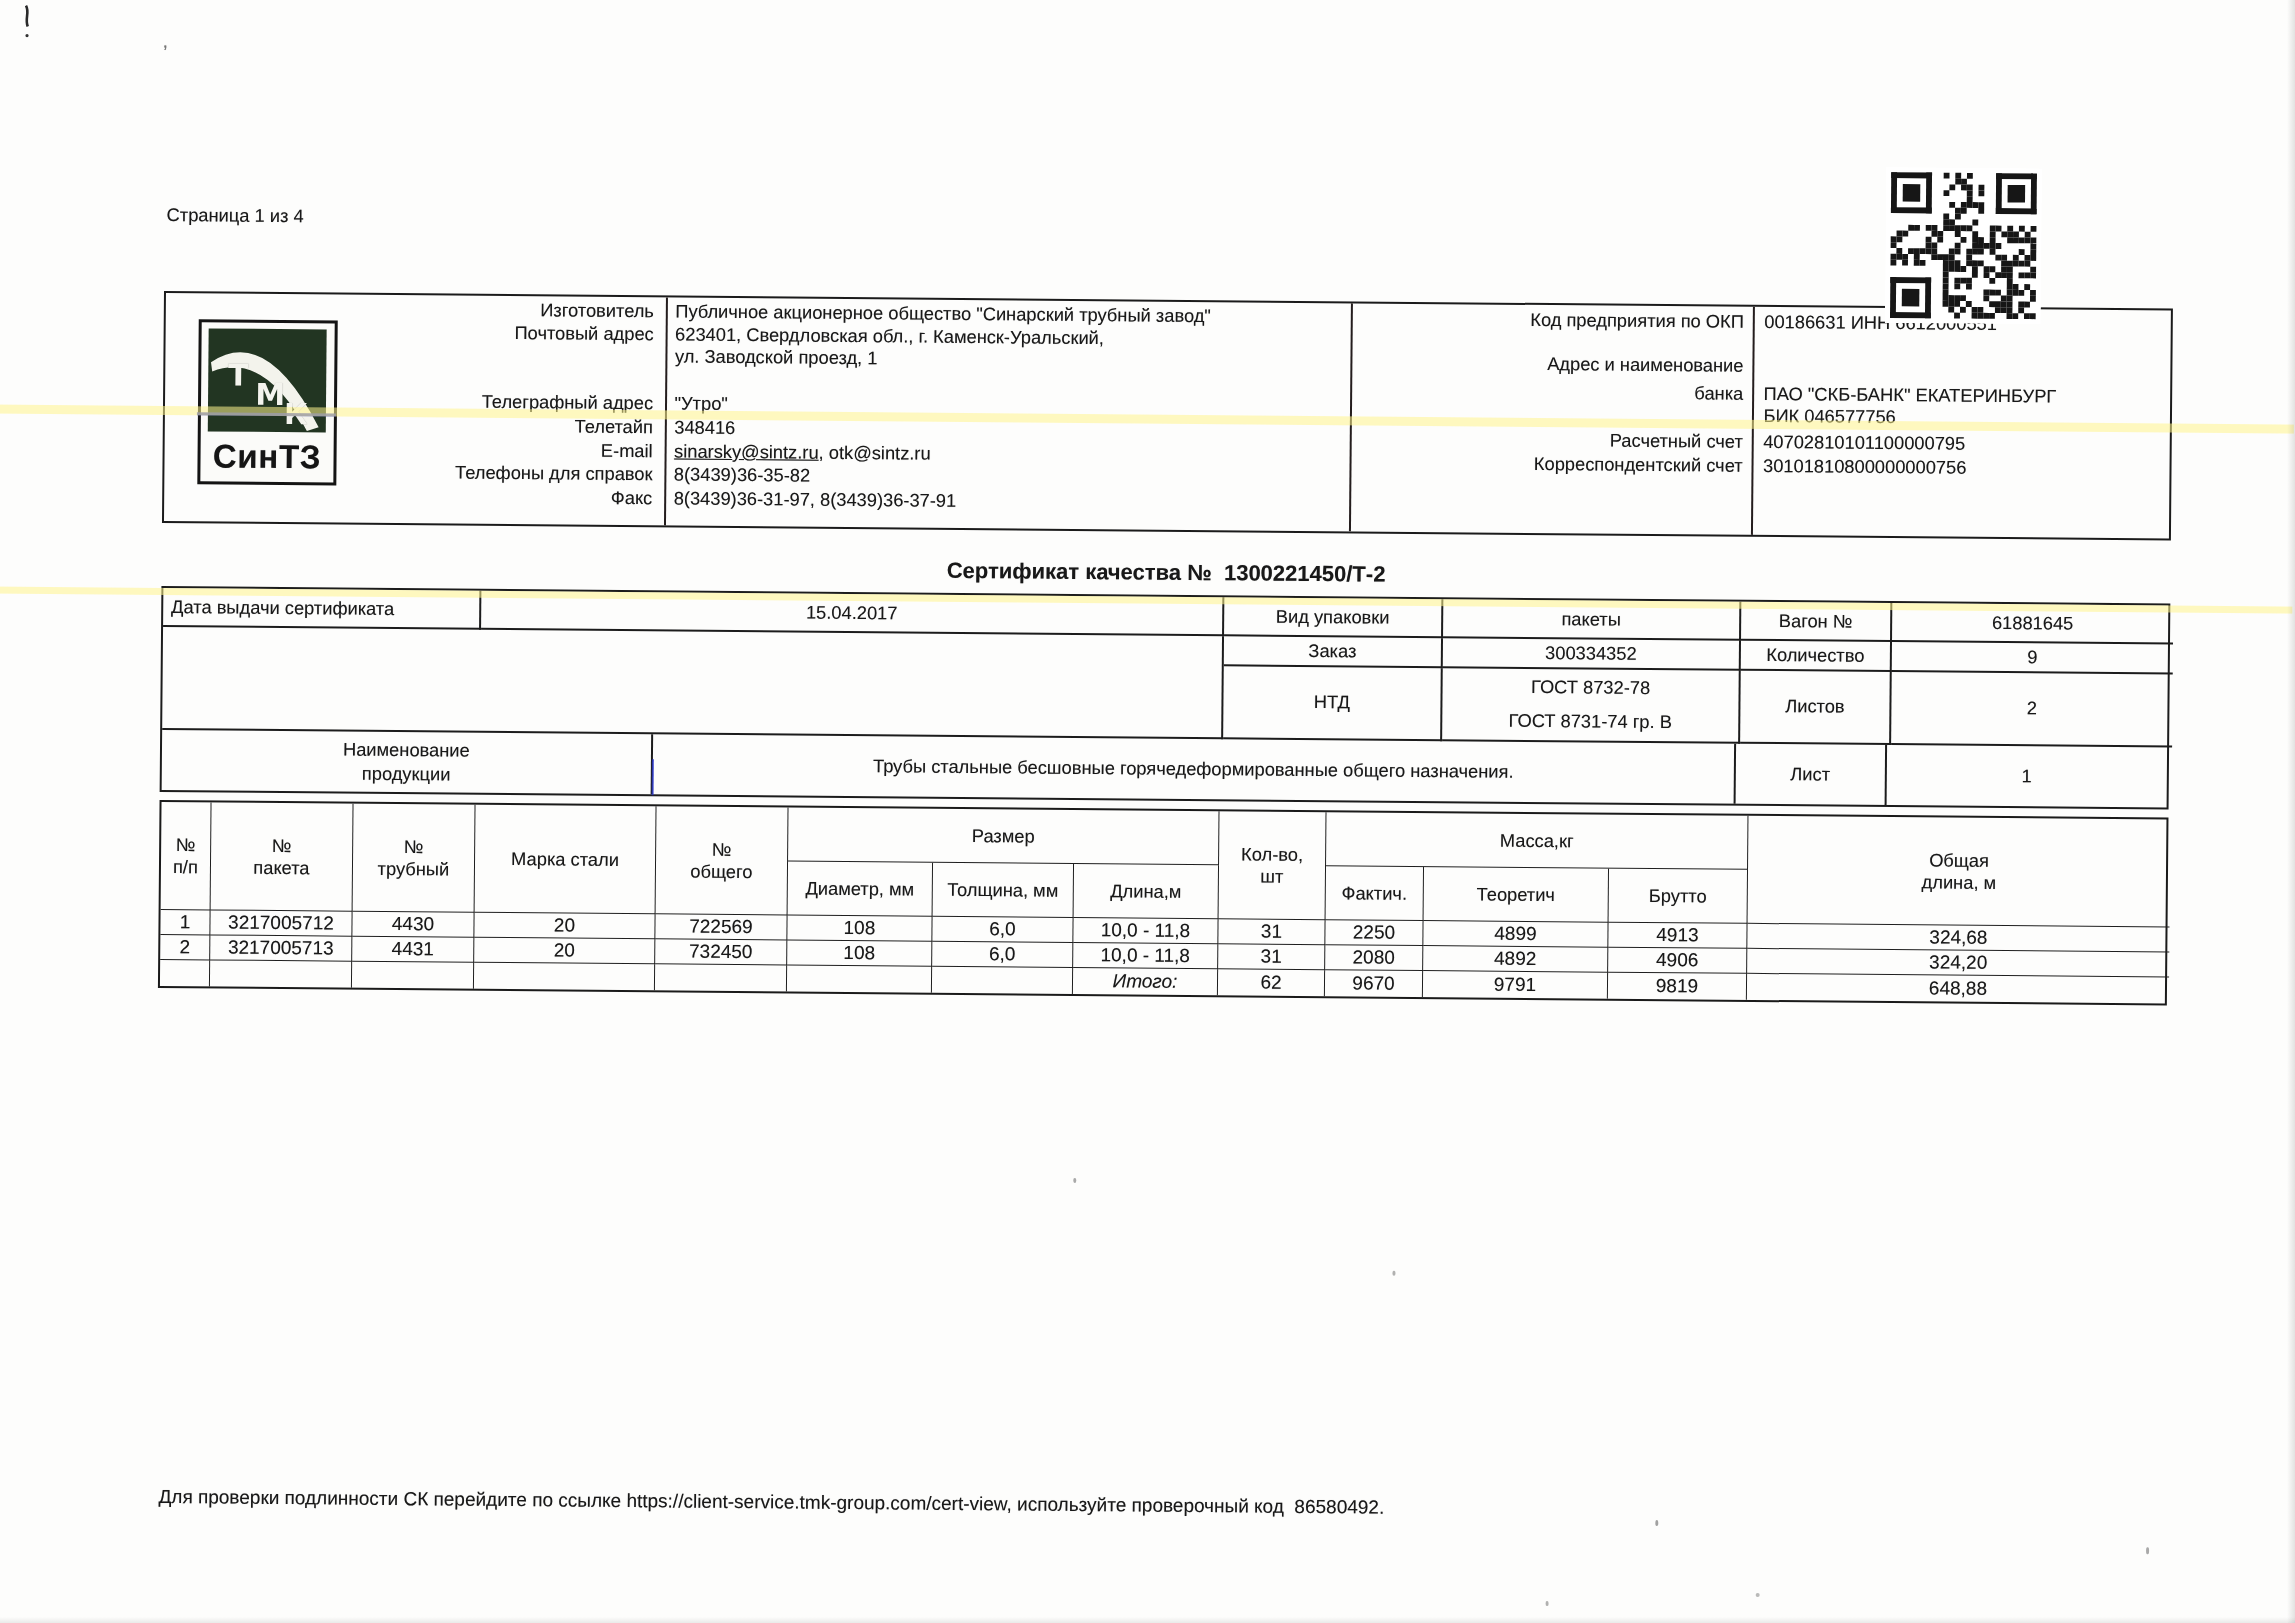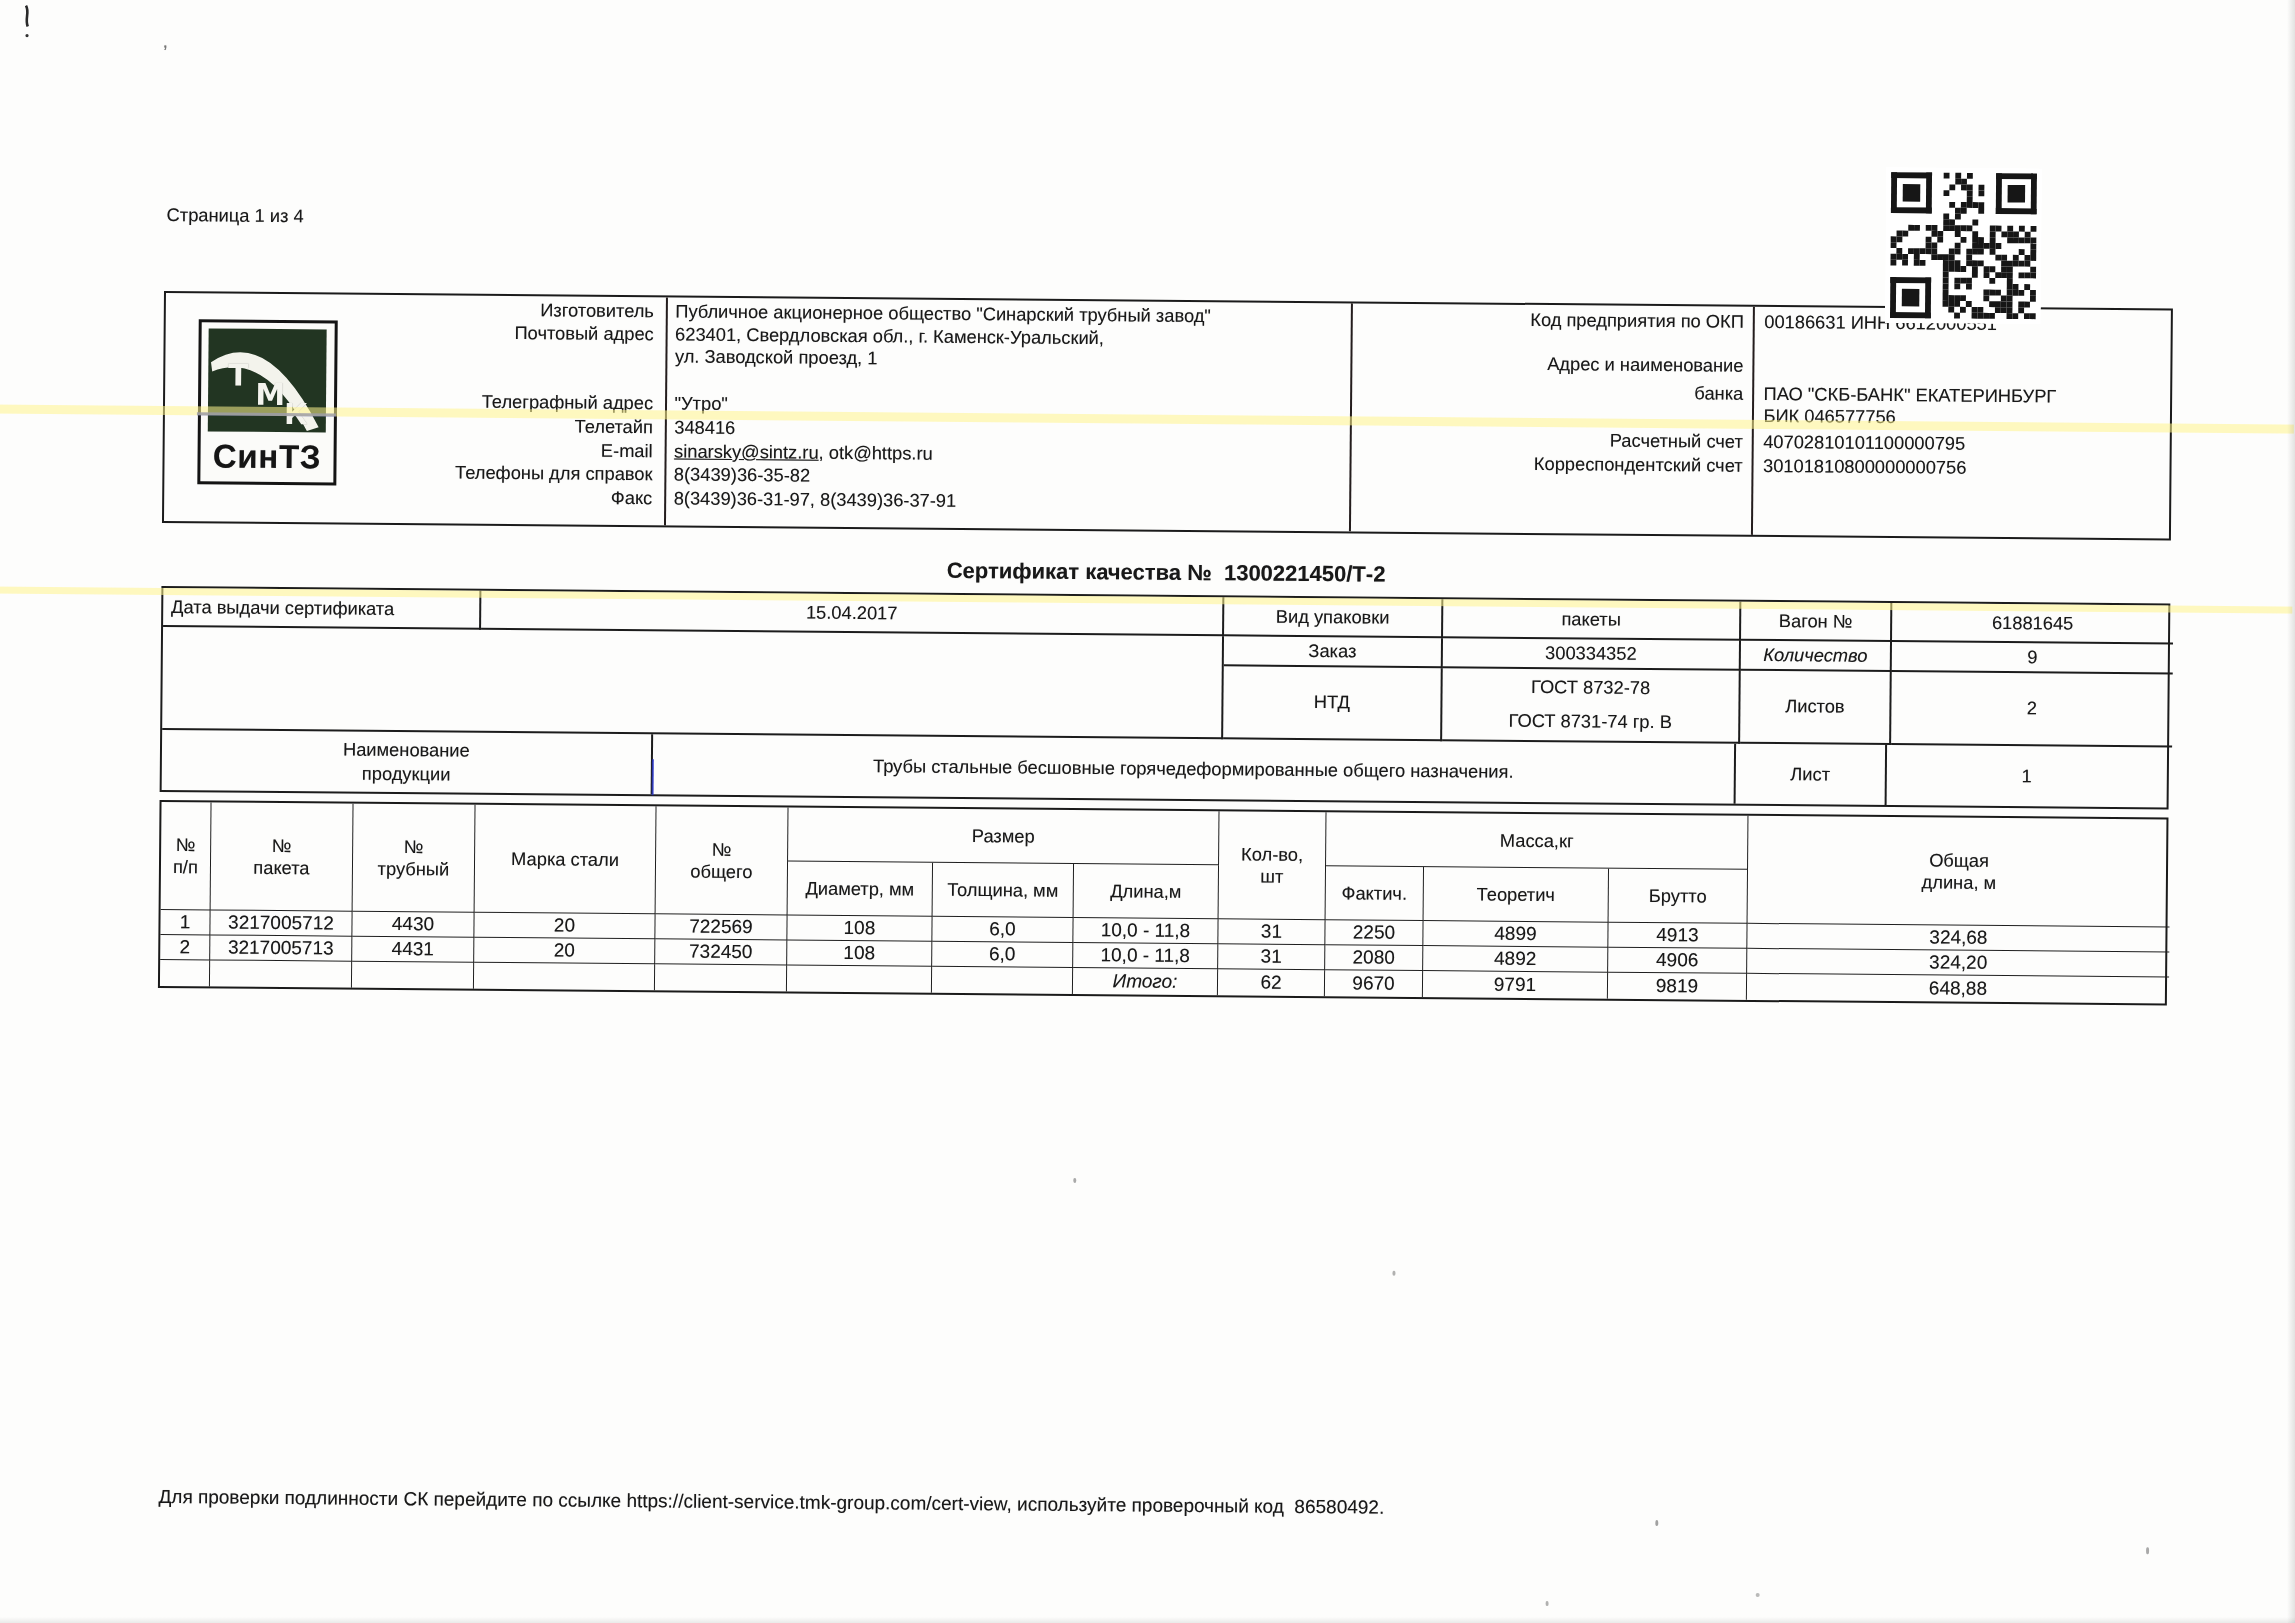--- a/index.html
+++ b/index.html
@@ -326,21 +326,21 @@
         <div class="hl" style="top:166px">Телефоны для справок</div>
         <div class="hl" style="top:190px">Факс</div>
       </div>
 
       <div class="valcol" style="left:503px;width:681px;">
         <div class="hl" style="top:3.3px">Публичное акционерное общество "Синарский трубный завод"</div>
         <div class="hl" style="top:25.5px">623401, Свердловская обл., г. Каменск-Уральский,</div>
         <div class="hl" style="top:48px">ул. Заводской проезд, 1</div>
         <div class="hl" style="top:95px">"Утро"</div>
         <div class="hl" style="top:119px">348416</div>
-        <div class="hl" style="top:143px"><span class="email-link">sinarsky@sintz.ru</span><span>, otk@https.ru</span></div>
+        <div class="hl" style="top:143px"><span class="email-link">sinarsky@sintz.ru</span><span>, otk@sintz.ru</span></div>
         <div class="hl" style="top:166px">8(3439)36-35-82</div>
         <div class="hl" style="top:190px">8(3439)36-31-97, 8(3439)36-37-91</div>
       </div>
 
       <div class="labcol" style="left:1185px;width:401px;">
         <div class="hl" style="top:3.9px">Код предприятия по ОКП</div>
         <div class="hl" style="top:48px">Адрес и наименование</div>
         <div class="hl" style="top:76px">банка</div>
         <div class="hl" style="top:124px">Расчетный счет</div>
         <div class="hl" style="top:148px">Корреспондентский счет</div>
@@ -362,21 +362,21 @@
         <div class="ic br bb left-pad" style="grid-column:1;grid-row:1;">Дата выдачи сертификата</div>
         <div class="ic br bb" style="grid-column:2;grid-row:1;">15.04.2017</div>
         <div class="ic br bb" style="grid-column:3;grid-row:1;">Вид упаковки</div>
         <div class="ic br bb" style="grid-column:4;grid-row:1;">пакеты</div>
         <div class="ic br bb" style="grid-column:5;grid-row:1;">Вагон №</div>
         <div class="ic bb" style="grid-column:6;grid-row:1;">61881645</div>
 
         <div class="ic br bb" style="grid-column:1 / 3;grid-row:2 / 4;"></div>
         <div class="ic br bb" style="grid-column:3;grid-row:2;">Заказ</div>
         <div class="ic br bb" style="grid-column:4;grid-row:2;">300334352</div>
-        <div class="ic br bb" style="grid-column:5;grid-row:2;font-style:italic;">Количество</div>
+        <div class="ic br bb" style="grid-column:5;grid-row:2;">Количество</div>
         <div class="ic bb" style="grid-column:6;grid-row:2;">9</div>
 
         <div class="ic br bb" style="grid-column:3;grid-row:3;">НТД</div>
         <div class="ic br bb gost" style="grid-column:4;grid-row:3;flex-direction:column;">
             <span>ГОСТ 8732-78</span>
             <span>ГОСТ 8731-74 гр. В</span>
           </div>
         <div class="ic br bb" style="grid-column:5;grid-row:3;">Листов</div>
         <div class="ic bb" style="grid-column:6;grid-row:3;">2</div>
       </div>

